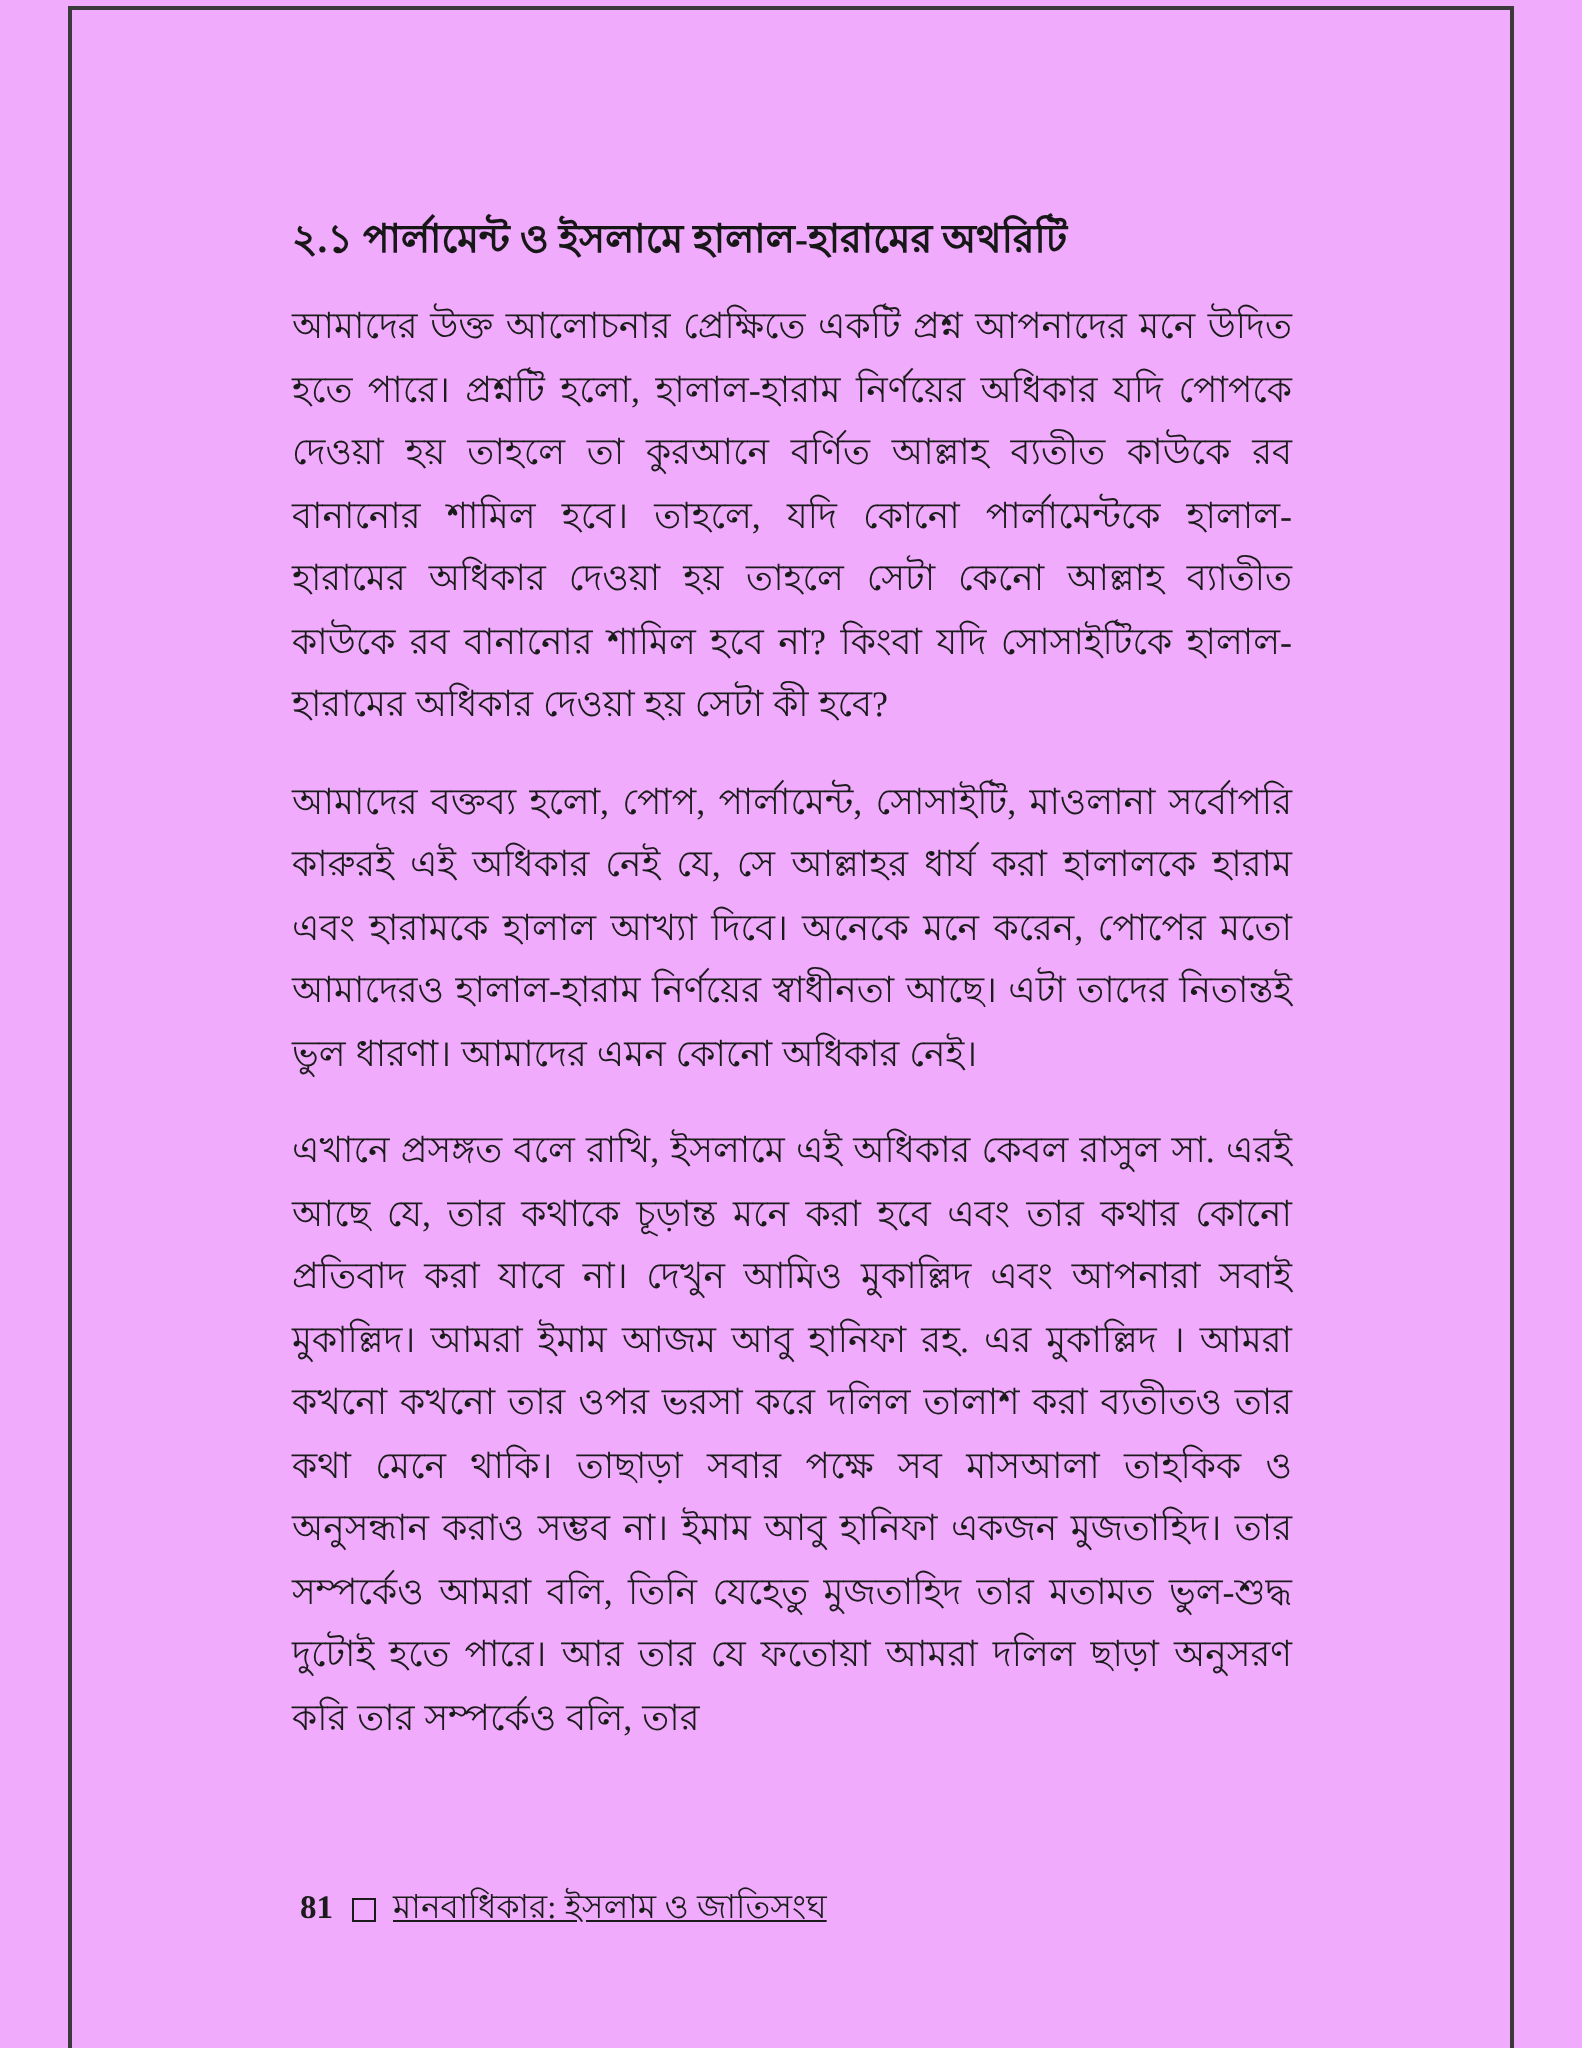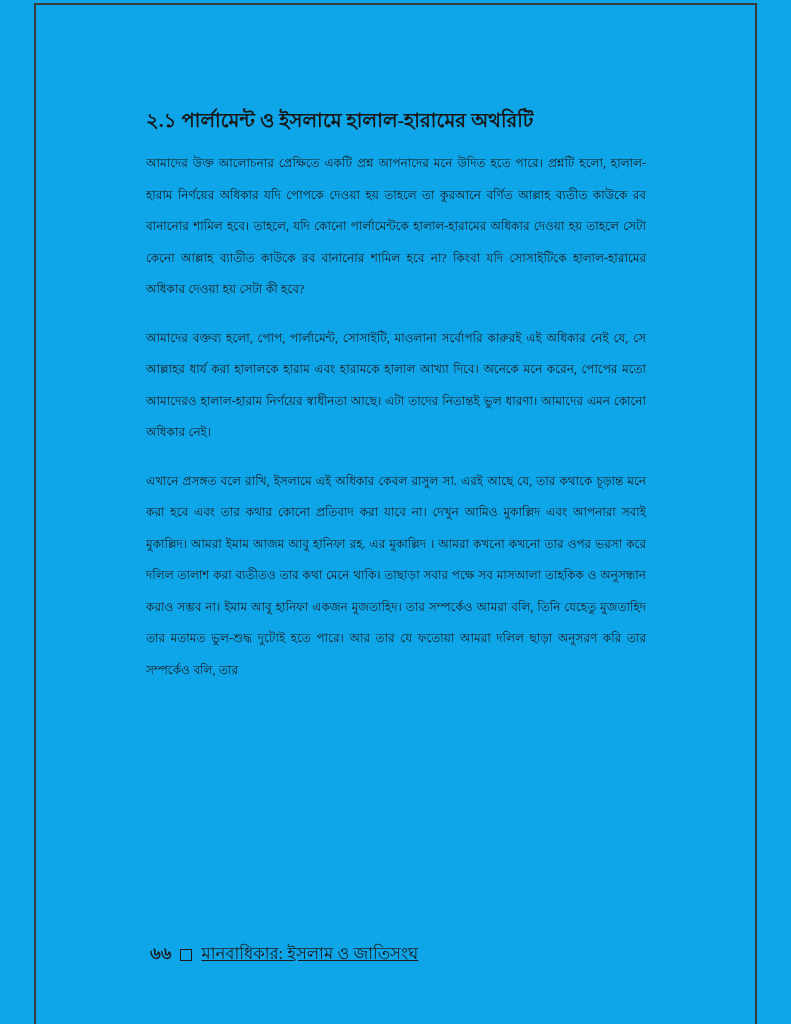--- a/index.html
+++ b/index.html
@@ -4,21 +4,21 @@
 <style>
   html, body {
     margin: 0;
     padding: 0;
     background: #ffffff;
   }
   #page {
     position: relative;
     width: 791px;
     height: 1024px;
-    background: #0ea5e9;
+    background: #f0abfc;
     overflow: hidden;
     font-family: "Liberation Serif", "DejaVu Serif", serif;
   }
   
   #page-frame {
     position: absolute;
     left: 34px;
     top: 3px;
     width: 723px;
     height: 1030px;
@@ -37,21 +37,21 @@
   }
   .heading {
     font-size: 19.5px;
     line-height: 1.35;
     color: #171717;
     font-weight: 700;
     margin: 0 0 14px 0;
     letter-spacing: 0.1px;
   }
   .para {
-    font-size: 12px;
+    font-size: 18px;
     line-height: 31.5px;
     color: #1b1b1b;
     text-align: justify;
     text-justify: inter-word;
     margin: 0 0 17px 0;
     word-spacing: 0.5px;
   }
   .para:last-of-type {
     margin-bottom: 16px;
   }
@@ -94,16 +94,16 @@
 
     <p class="para">আমাদের উক্ত আলোচনার প্রেক্ষিতে একটি প্রশ্ন আপনাদের মনে উদিত হতে পারে। প্রশ্নটি হলো, হালাল-হারাম নির্ণয়ের অধিকার যদি পোপকে দেওয়া হয় তাহলে তা কুরআনে বর্ণিত আল্লাহ ব্যতীত কাউকে রব বানানোর শামিল হবে। তাহলে, যদি কোনো পার্লামেন্টকে হালাল-হারামের অধিকার দেওয়া হয় তাহলে সেটা কেনো আল্লাহ ব্যাতীত কাউকে রব বানানোর শামিল হবে না? কিংবা যদি সোসাইটিকে হালাল-হারামের অধিকার দেওয়া হয় সেটা কী হবে?</p>
 
     <p class="para">আমাদের বক্তব্য হলো, পোপ, পার্লামেন্ট, সোসাইটি, মাওলানা সর্বোপরি কারুরই এই অধিকার নেই যে, সে আল্লাহর ধার্য করা হালালকে হারাম এবং হারামকে হালাল আখ্যা দিবে। অনেকে মনে করেন, পোপের মতো আমাদেরও হালাল-হারাম নির্ণয়ের স্বাধীনতা আছে। এটা তাদের নিতান্তই ভুল ধারণা। আমাদের এমন কোনো অধিকার নেই।</p>
 
     <p class="para">এখানে প্রসঙ্গত বলে রাখি, ইসলামে এই অধিকার কেবল রাসুল সা.  এরই আছে যে, তার কথাকে চূড়ান্ত মনে করা হবে এবং তার কথার কোনো প্রতিবাদ করা যাবে না। দেখুন আমিও মুকাল্লিদ এবং আপনারা সবাই মুকাল্লিদ। আমরা ইমাম আজম আবু হানিফা রহ. এর মুকাল্লিদ । আমরা কখনো কখনো তার   ওপর   ভরসা করে দলিল তালাশ করা ব্যতীতও তার কথা মেনে থাকি। তাছাড়া সবার পক্ষে সব মাসআলা তাহকিক ও অনুসন্ধান করাও সম্ভব না। ইমাম আবু হানিফা একজন মুজতাহিদ। তার সম্পর্কেও আমরা বলি, তিনি যেহেতু মুজতাহিদ তার মতামত ভুল-শুদ্ধ দুটোই হতে পারে। আর তার যে ফতোয়া আমরা দলিল ছাড়া অনুসরণ করি তার সম্পর্কেও বলি, তার</p>
 
   </div>
 
   <div id="footer">
-    <span class="page-num">৬৬</span><span class="sep"></span><span class="book-title">মানবাধিকার: ইসলাম ও জাতিসংঘ</span>
+    <span class="page-num">81</span><span class="sep"></span><span class="book-title">মানবাধিকার: ইসলাম ও জাতিসংঘ</span>
   </div>
 
 </div>
 
 </body></html>

